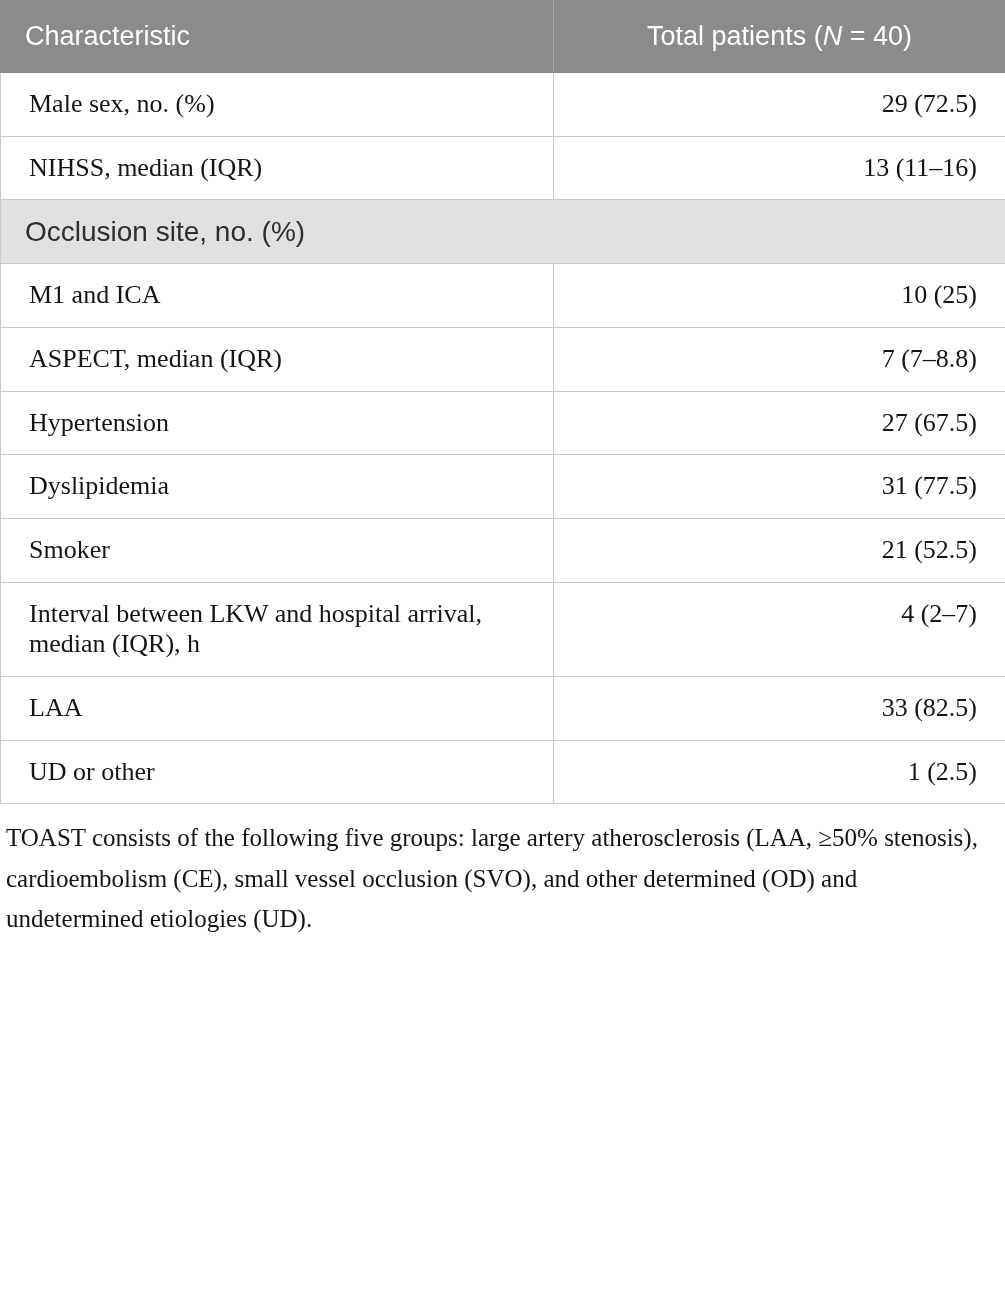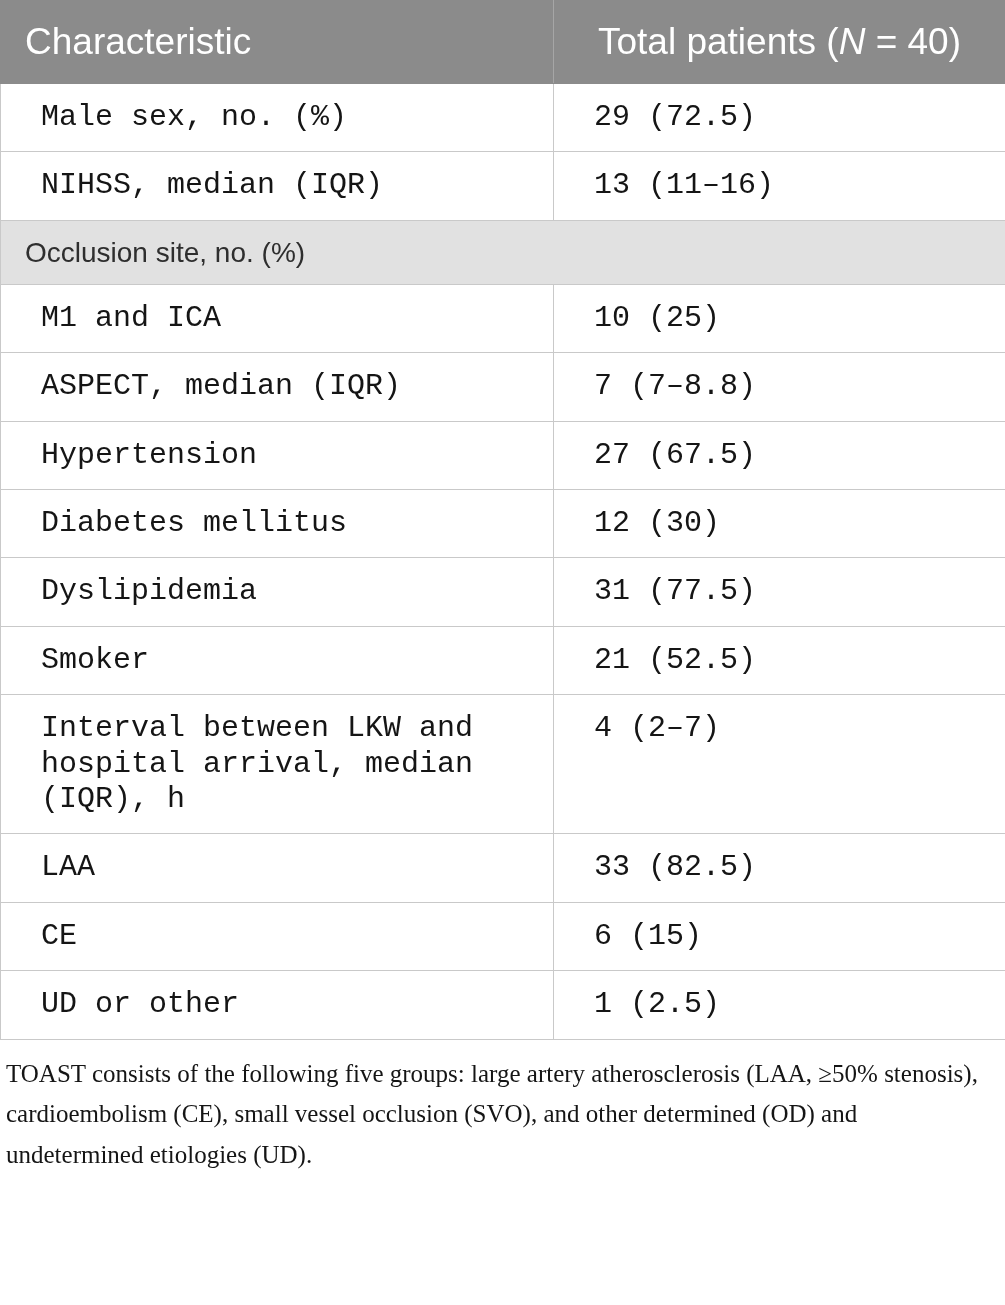--- a/index.html
+++ b/index.html
@@ -29,44 +29,43 @@
   col.c2{width:452px;}
   th,td{
     box-sizing:border-box;
     vertical-align:top;
   }
   thead th{
     background:var(--header-bg);
     color:var(--header-fg);
     font-family:"Liberation Sans", sans-serif;
     font-weight:400;
-    font-size:37px;
+    font-size:27px;
     padding:20px 24px;
     border:1px solid var(--header-bg);
   }
   thead th.col-label{
     text-align:left;
     border-right:1px solid var(--header-divider);
   }
   thead th.col-value{
     text-align:center;
   }
   tbody td{
     border:1px solid var(--border);
-    font-size:30px;
+    font-size:26px;
     line-height:1.18;
-    padding:16px 40px;
-    font-family:Liberation Mono, monospace;
+    padding:16px 28px;
   }
   tbody tr.data-row td.col-label{
     text-align:left;
     padding-right:30px;
   }
   tbody tr.data-row td.col-value{
-    text-align:left;
+    text-align:right;
   }
   tbody tr.section-row td{
     background:var(--section-bg);
     color:var(--section-fg);
     font-family:"Liberation Sans", sans-serif;
     font-size:28px;
     padding:15px 24px;
     margin-top:36px;
   }
   .footnote{
@@ -111,43 +110,35 @@
         </tr>
         <tr class="data-row">
           <td class="col-label">ASPECT, median (IQR)</td>
           <td class="col-value">7 (7–8.8)</td>
         </tr>
         <tr class="data-row">
           <td class="col-label">Hypertension</td>
           <td class="col-value">27 (67.5)</td>
         </tr>
         <tr class="data-row">
-          <td class="col-label">Diabetes mellitus</td>
-          <td class="col-value">12 (30)</td>
-        </tr>
-        <tr class="data-row">
           <td class="col-label">Dyslipidemia</td>
           <td class="col-value">31 (77.5)</td>
         </tr>
         <tr class="data-row">
           <td class="col-label">Smoker</td>
           <td class="col-value">21 (52.5)</td>
         </tr>
         <tr class="data-row">
           <td class="col-label">Interval between LKW and hospital arrival, median (IQR), h</td>
           <td class="col-value">4 (2–7)</td>
         </tr>
         <tr class="data-row">
           <td class="col-label">LAA</td>
           <td class="col-value">33 (82.5)</td>
         </tr>
         <tr class="data-row">
-          <td class="col-label">CE</td>
-          <td class="col-value">6 (15)</td>
-        </tr>
-        <tr class="data-row">
           <td class="col-label">UD or other</td>
           <td class="col-value">1 (2.5)</td>
         </tr>
       </tbody>
   </table>
   <p class="footnote">TOAST consists of the following five groups: large artery atherosclerosis (LAA, ≥50% stenosis), cardioembolism (CE), small vessel occlusion (SVO), and other determined (OD) and undetermined etiologies (UD).</p>
 </div>
 
 </body></html>

